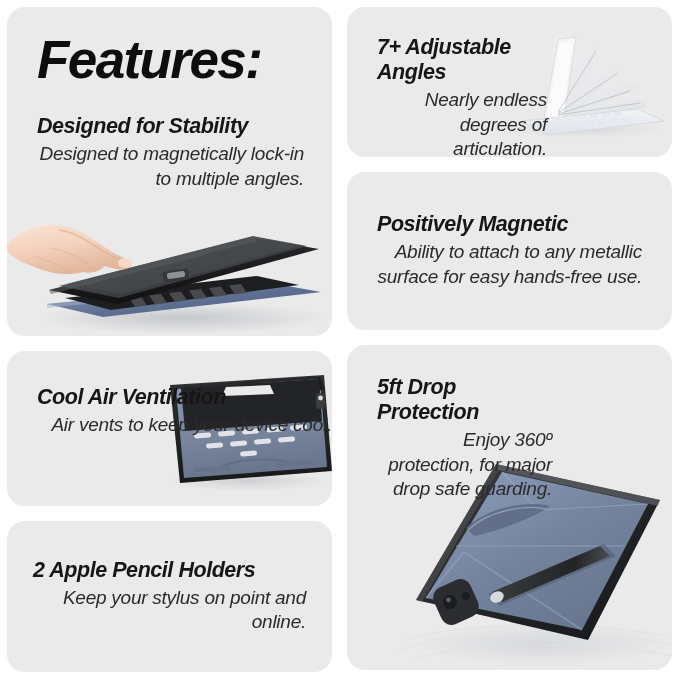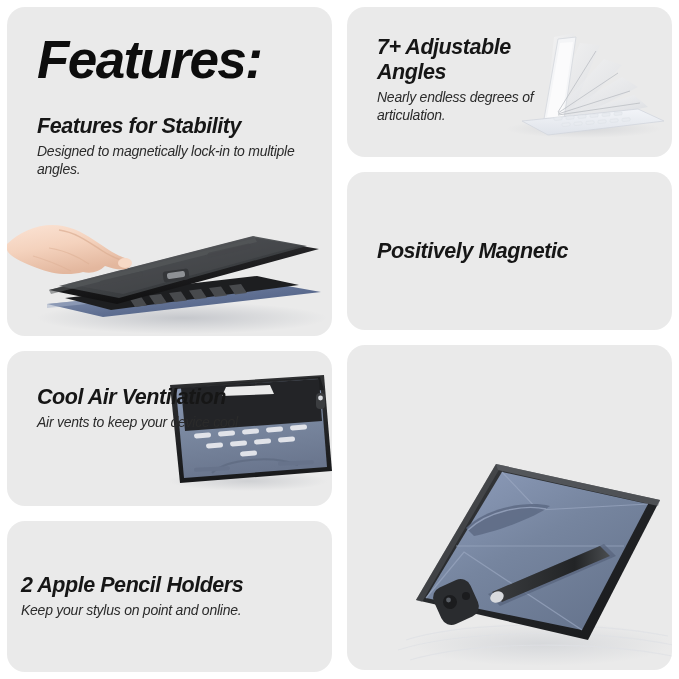--- a/index.html
+++ b/index.html
@@ -41,42 +41,43 @@
   }
   .head{
     font-size:21.5px;
     font-weight:bold;
     letter-spacing:-0.45px;
     color:#161616;
     line-height:1.16;
     margin:0;
   }
   .sub{
-    font-size:14px;
+    font-size:19px;
     font-weight:normal;
     letter-spacing:-0.25px;
     color:#2b2b2b;
     line-height:1.3;
     margin:0;
     margin-top:3px;
+    text-align:right;
   }
 
   
   .c-stability{height:330px;padding:26px 28px 0 30px;}
   .c-stability .big-title{margin-bottom:28px;}
   .stability-photo{
     position:absolute;left:0;right:0;bottom:0;height:150px;
   }
 
   
   .c-vent{height:155px;padding:34px 0 0 30px;}
   .vent-photo{position:absolute;right:-4px;top:12px;width:180px;height:130px;}
 
   
-  .c-pencil{height:152px;padding:0 14px;display:flex;flex-direction:column;justify-content:center;}
+  .c-pencil{height:152px;padding:0 26px;display:flex;flex-direction:column;justify-content:center;}
 
   
   .c-angles{height:150px;padding:28px 0 0 30px;}
   .angles-photo{position:absolute;right:4px;top:10px;width:180px;height:130px;}
 
   
   .c-magnet{height:158px;padding:0 30px;display:flex;flex-direction:column;justify-content:center;}
 
   
   .c-drop{height:325px;padding:30px 0 0 30px;}
@@ -88,21 +89,21 @@
 </head>
 <body>
 
 <div class="board">
 
   <div class="col col-left">
 
     <div class="card c-stability">
       <div class="txtblock">
         <h1 class="big-title">Features:</h1>
-        <h2 class="head">Features for Stability</h2>
+        <h2 class="head">Designed for Stability</h2>
         <p class="sub">Designed to magnetically lock-in to multiple angles.</p>
       </div>
 
       <div class="stability-photo">
         <svg viewBox="0 0 325 150" width="325" height="150">
           <defs>
             <linearGradient id="blueBase" x1="0" y1="0" x2="1" y2="1">
               <stop offset="0%" stop-color="#8f9db8"></stop>
               <stop offset="55%" stop-color="#5f6f92"></stop>
               <stop offset="100%" stop-color="#46567c"></stop>
@@ -304,23 +305,28 @@
             <rect x="110" y="103" width="8" height="3.2" rx="1" transform="rotate(-5 114 104)"></rect>
             <rect x="122" y="102" width="8" height="3.2" rx="1" transform="rotate(-5 126 103)"></rect>
             <rect x="134" y="101" width="8" height="3.2" rx="1" transform="rotate(-5 138 102)"></rect>
           </g>
         </svg>
       </div>
     </div>
 
     <div class="card c-magnet">
       <h2 class="head">Positively Magnetic</h2>
+      <p class="sub">Ability to attach to any metallic surface for easy hands-free use.</p>
     </div>
 
     <div class="card c-drop">
+      <div class="txtblock" style="width:175px;">
+        <h2 class="head">5ft Drop Protection</h2>
+        <p class="sub">Enjoy 360º protection, for major drop safe guarding.</p>
+      </div>
       <div class="drop-photo">
         <svg viewBox="0 0 290 250" width="290" height="250">
           <defs>
             <linearGradient id="dBlue" x1="0.1" y1="0" x2="0.9" y2="1">
               <stop offset="0%" stop-color="#8d9cba"></stop>
               <stop offset="45%" stop-color="#76859f"></stop>
               <stop offset="100%" stop-color="#64728b"></stop>
             </linearGradient>
             <linearGradient id="dEdge" x1="0" y1="0" x2="1" y2="1">
               <stop offset="0%" stop-color="#3b3d40"></stop>

